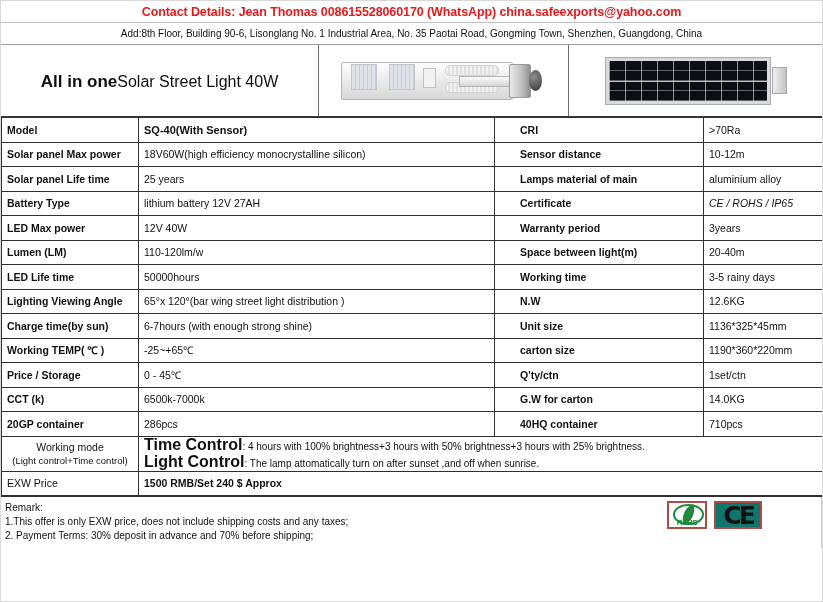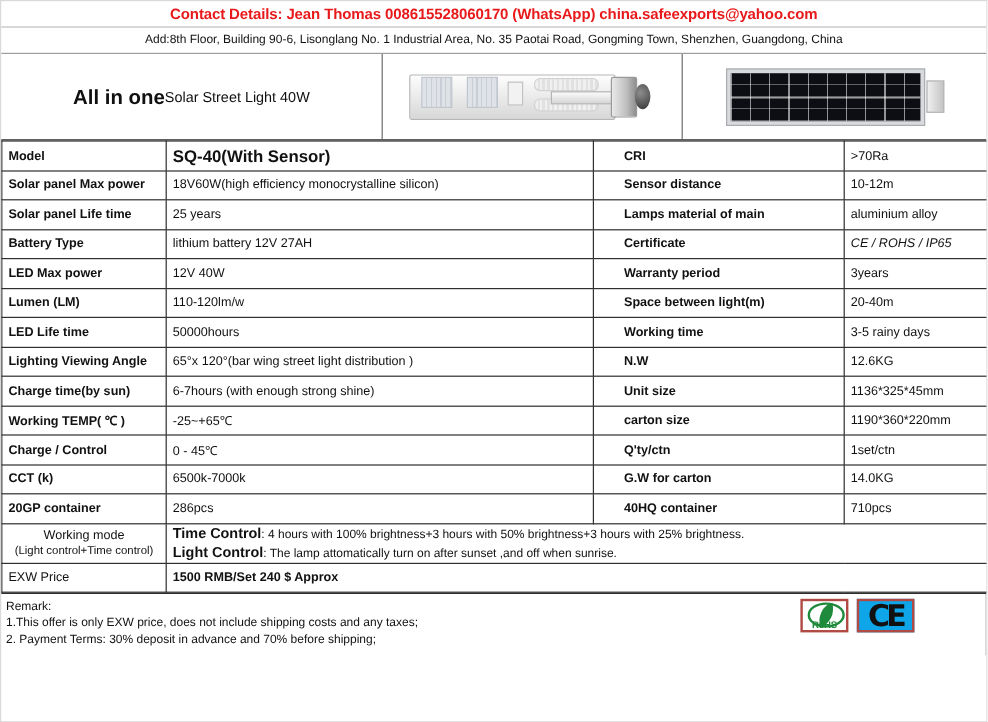--- a/index.html
+++ b/index.html
@@ -51,21 +51,21 @@
     border-right: 1px solid #6e6e6e;
     display: flex; flex-direction: row;
     align-items: center; justify-content: center;
     padding-top: 2px;
   }
   .hero-line1 {
     font-size: 17px; font-weight: bold; color: #101010;
     line-height: 21px;
   }
   .hero-line2 {
-    font-size: 12px; color: #101010; line-height: 21px;
+    font-size: 16px; color: #101010; line-height: 21px;
   }
   .hero-img-a {
     width: 250px;
     border-right: 1px solid #6e6e6e;
     display: flex; align-items: center; justify-content: center;
   }
   .hero-img-b {
     flex: 1;
     display: flex; align-items: center; justify-content: center;
   }
@@ -161,21 +161,21 @@
   td.v2 { width: 153px; }
   .italic { font-style: italic; }
 
   
   .wm-label {
     font-weight: normal; text-align: center; line-height: 13px;
     font-size: 10.5px; height: 46px; vertical-align: middle;
   }
   .wm-body { height: 46px; padding: 3px 6px; vertical-align: middle; white-space: normal; }
   .wm-line { line-height: 15px; font-size: 10.5px; }
-  .wm-strong { font-weight: bold; font-size: 12px; }
+  .wm-strong { font-weight: bold; font-size: 16px; }
   .wm-sm { font-size: 10px; }
 
   .price-val { font-weight: bold; font-size: 11px; }
 
   
   .footer {
     position: relative;
     height: 52px;
     border-top: 1px solid #2f2f2f;
     padding: 4px 6px 0 4px;
@@ -205,21 +205,21 @@
   }
   .rohs-text {
     position: absolute; left: 0; bottom: 0; width: 100%;
     text-align: center; color: #1f8a3b;
     font-size: 8px; font-weight: bold; letter-spacing: -0.3px;
     line-height: 8px;
   }
   .badge-ce {
     width: 48px; height: 28px;
     border: 2px solid #b04a45;
-    background: #0ea5e9;
+    background: #0f766e;
     display: flex; align-items: center; justify-content: center;
   }
   .ce-glyph {
     font-size: 25px; font-weight: bold; color: #111;
     line-height: 25px; letter-spacing: -3px;
     font-family: "DejaVu Sans", sans-serif;
   }
   .footer-divider {
     position: absolute; right: 0; top: 0; bottom: 0; width: 1px; background: #cfcfcf;
   }
@@ -266,21 +266,21 @@
         </div>
         <div class="solar-box"></div>
       </div>
     </div>
   </div>
 
   <table class="spec">
     <tbody>
         <tr>
           <td class="k">Model</td>
-          <td class="v " style="font-weight: bold; font-size: 14px; margin-left: 21px;">SQ-40(With Sensor)</td>
+          <td class="v " style="font-weight: bold; font-size: 11px; margin-left: 21px;">SQ-40(With Sensor)</td>
           <td class="k2">CRI</td>
           <td class="v2">&gt;70Ra</td>
         </tr>
         <tr>
           <td class="k">Solar panel Max power</td>
           <td class="v">18V60W(high efficiency monocrystalline silicon)</td>
           <td class="k2">Sensor distance</td>
           <td class="v2">10-12m</td>
         </tr>
         <tr>
@@ -325,21 +325,21 @@
           <td class="k2">Unit size</td>
           <td class="v2">1136*325*45mm</td>
         </tr>
         <tr>
           <td class="k">Working TEMP( ℃ )</td>
           <td class="v"> -25~+65℃</td>
           <td class="k2">carton size</td>
           <td class="v2">1190*360*220mm</td>
         </tr>
         <tr>
-          <td class="k">Charge / Control</td>
+          <td class="k">Price / Storage</td>
           <td class="v">0 - 45℃</td>
           <td class="k2">Q'ty/ctn</td>
           <td class="v2">1set/ctn</td>
         </tr>
         <tr>
           <td class="k">CCT (k)</td>
           <td class="v">6500k-7000k</td>
           <td class="k2">G.W for carton</td>
           <td class="v2">14.0KG</td>
         </tr>

